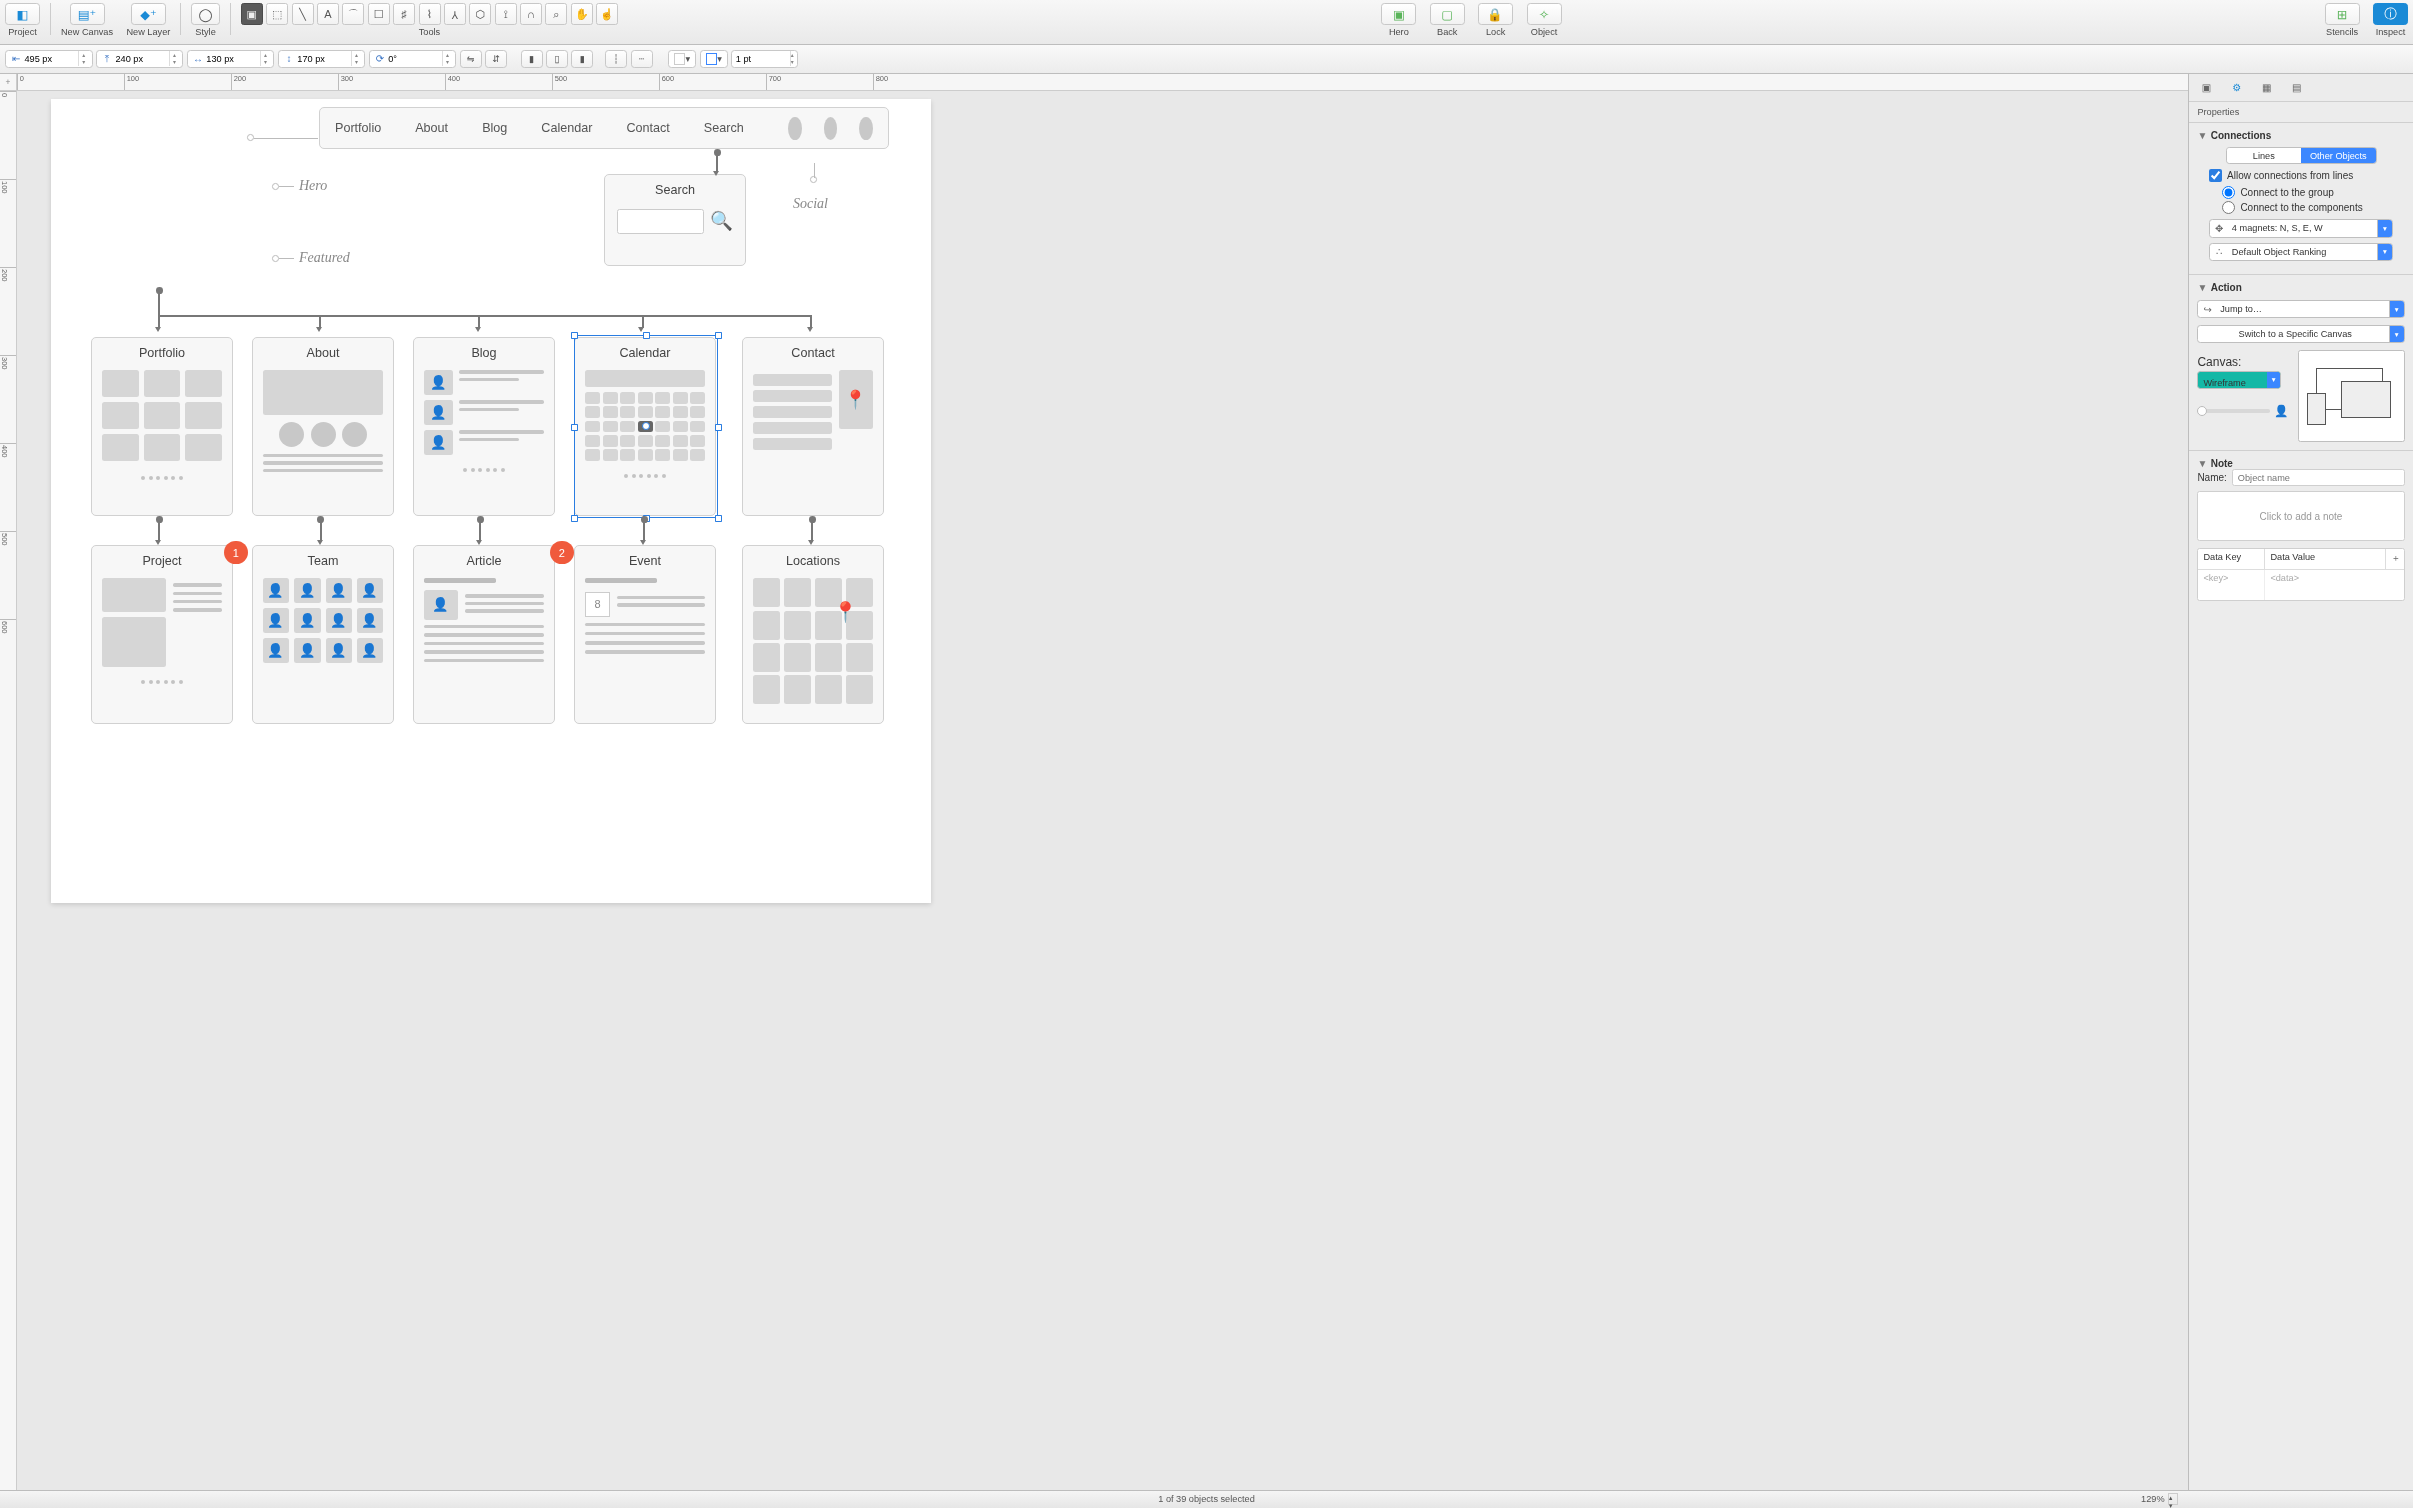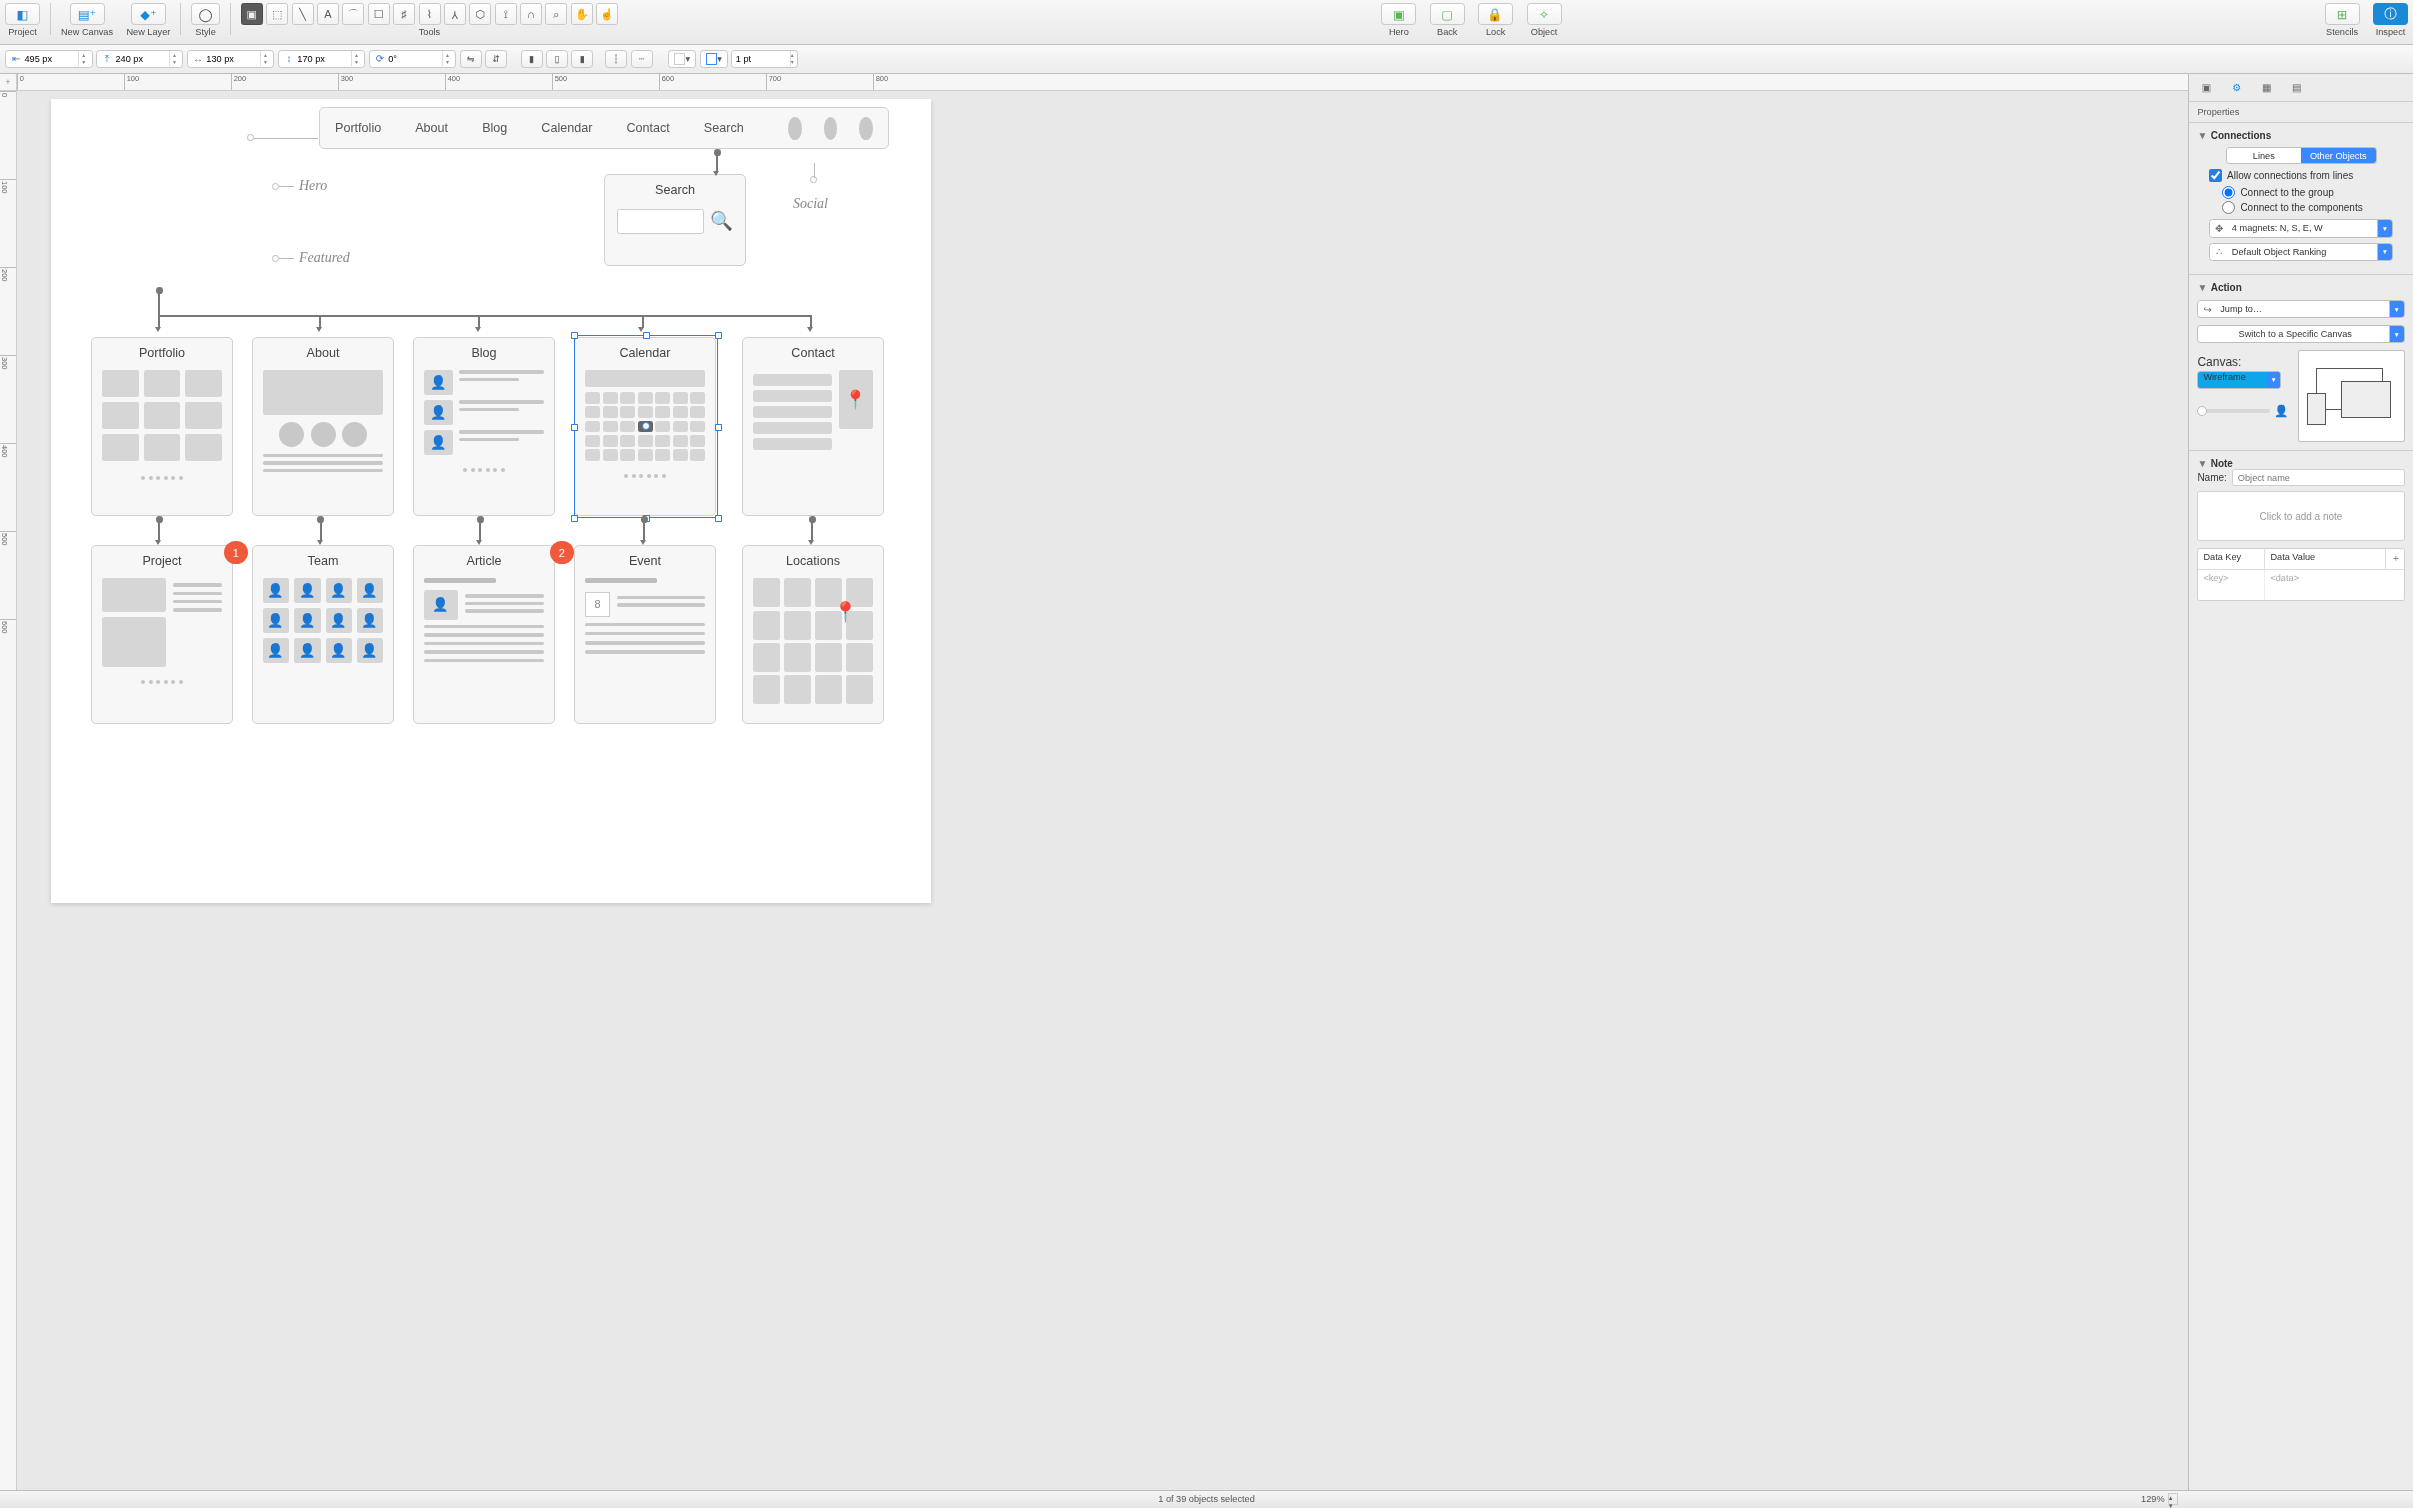--- a/index.html
+++ b/index.html
@@ -124,22 +124,22 @@
   background:#fff;height:18.4px;margin:5px 11.7px;position:relative;}
 .dd span.ic{width:18.4px;text-align:center;font-size:10px;color:#666;}
 .dd span.lab{flex:1;font-size:9.2px;padding-left:3.4px;}
 .dd .arr{width:15px;height:100%;background:#3b87ff;border-left:0.8px solid #bfbfbf;
   display:flex;align-items:center;justify-content:center;color:#fff;font-size:7.5px;
   border-radius:0 2.5px 2.5px 0;}
 
 .action-dd{margin:5px 0;}
 
 .cv-label{font-size:12px;margin:5px 0 1.7px;}
-.cv-dd{display:flex;align-items:flex-start;border:0.8px solid #bfbfbf;border-radius:3.4px;
-  background:#0ea5e9;height:18.4px;width:84px;}
+.cv-dd{display:flex;align-items:flex-end;border:0.8px solid #bfbfbf;border-radius:3.4px;
+  background:#14b8a6;height:18.4px;width:84px;}
 .cv-dd span{flex:1;font-size:9.2px;padding-left:5px;}
 .cv-dd .arr{width:13.4px;background:#3b87ff;color:#fff;font-size:7.5px;
   display:flex;align-items:center;justify-content:center;height:100%;border-radius:0 2.5px 2.5px 0;}
 
 .thumb{border:0.8px solid #bfbfbf;background:#fff;border-radius:2.5px;}
 
 .note-box{border:0.8px solid #cfcfcf;background:#fff;border-radius:2.5px;
   height:50px;display:flex;align-items:center;justify-content:center;color:#999;font-size:10px;}
 .name-row{display:flex;align-items:center;gap:5px;margin-bottom:5px;}
 .name-row input{flex:1;border:0.8px solid #cfcfcf;border-radius:2.5px;height:17px;

